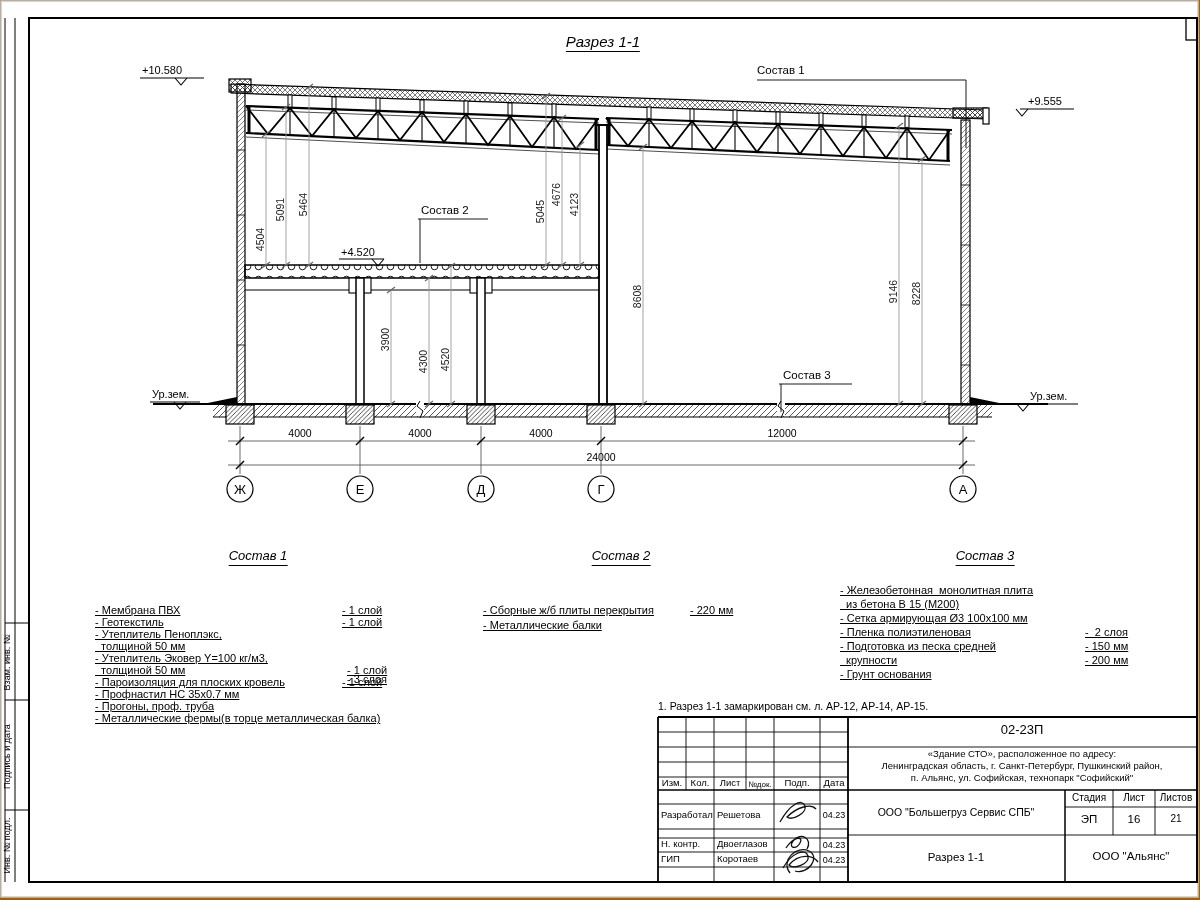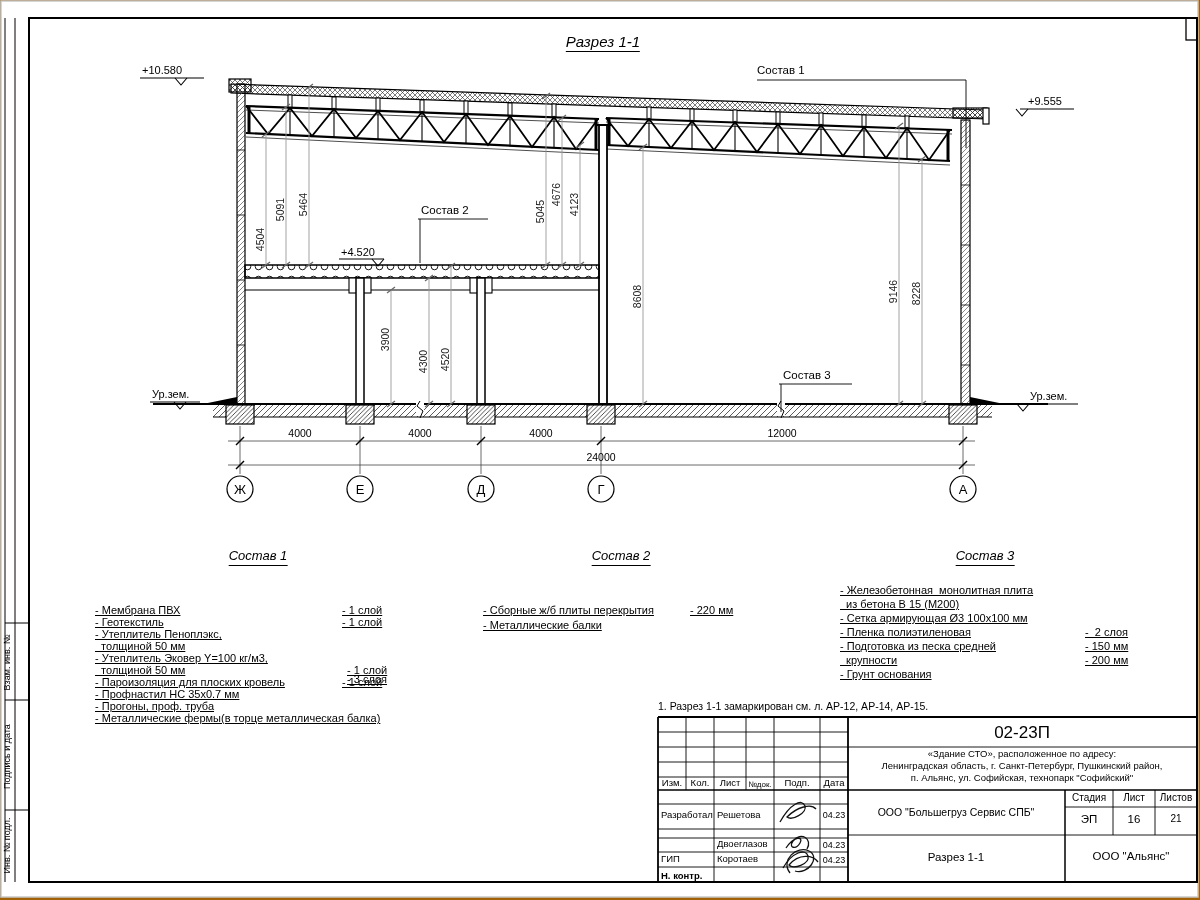--- a/index.html
+++ b/index.html
@@ -354,36 +354,36 @@
 <span class="t item" style="left:840px;top:654px;">  крупности</span>
 <span class="t item" style="left:1085px;top:654px;">- 200 мм</span>
 <span class="t item" style="left:840px;top:668px;">- Грунт основания</span>
 
 <span class="t" style="left:658px;top:700px;font-size:10.5px;">1. Разрез 1-1 замаркирован см. л. АР-12, АР-14, АР-15.</span>
 
 <span class="mrot" style="left:-36px;top:655px;">Взам. инв. №</span>
 <span class="mrot" style="left:-36px;top:749px;">Подпись и дата</span>
 <span class="mrot" style="left:-36px;top:838px;">Инв. № подл.</span>
 
-<span class="t c" style="left:1022px;top:723px;font-size:17px;">02-23П</span>
+<span class="t c" style="left:1022px;top:723px;font-size:13px;">02-23П</span>
 <span class="t c" style="left:1022px;top:749px;font-size:9.5px;">«Здание СТО», расположенное по адресу:</span>
 <span class="t c" style="left:1022px;top:761px;font-size:9.5px;">Ленинградская область, г. Санкт-Петербург, Пушкинский район,</span>
 <span class="t c" style="left:1022px;top:773px;font-size:9.5px;">п. Альянс, ул. Софийская, технопарк "Софийский"</span>
 
 <span class="t c tb" style="left:672px;top:778px;">Изм.</span>
 <span class="t c tb" style="left:700px;top:778px;">Кол.</span>
 <span class="t c tb" style="left:730px;top:778px;">Лист</span>
 <span class="t c" style="left:760px;top:780px;font-size:8px;">№док.</span>
 <span class="t c tb" style="left:797px;top:778px;">Подп.</span>
 <span class="t c tb" style="left:834px;top:778px;">Дата</span>
 
 <span class="t tb" style="left:661px;top:810px;">Разработал</span>
 <span class="t tb" style="left:717px;top:810px;">Решетова</span>
 <span class="t c" style="left:834px;top:810px;font-size:9px;">04.23</span>
-<span class="t tb" style="left:661px;top:871px;font-weight:bold;">Н. контр.</span>
+<span class="t tb" style="left:661px;top:839px;">Н. контр.</span>
 <span class="t tb" style="left:717px;top:839px;">Двоеглазов</span>
 <span class="t c" style="left:834px;top:840px;font-size:9px;">04.23</span>
 <span class="t tb" style="left:661px;top:854px;">ГИП</span>
 <span class="t tb" style="left:717px;top:854px;">Коротаев</span>
 <span class="t c" style="left:834px;top:855px;font-size:9px;">04.23</span>
 
 <span class="t c" style="left:956px;top:806px;font-size:10.5px;">ООО "Большегруз Сервис СПБ"</span>
 <span class="t c" style="left:956px;top:851px;font-size:11.5px;">Разрез 1-1</span>
 <span class="t c" style="left:1131px;top:850px;font-size:11.5px;">ООО "Альянс"</span>
 

